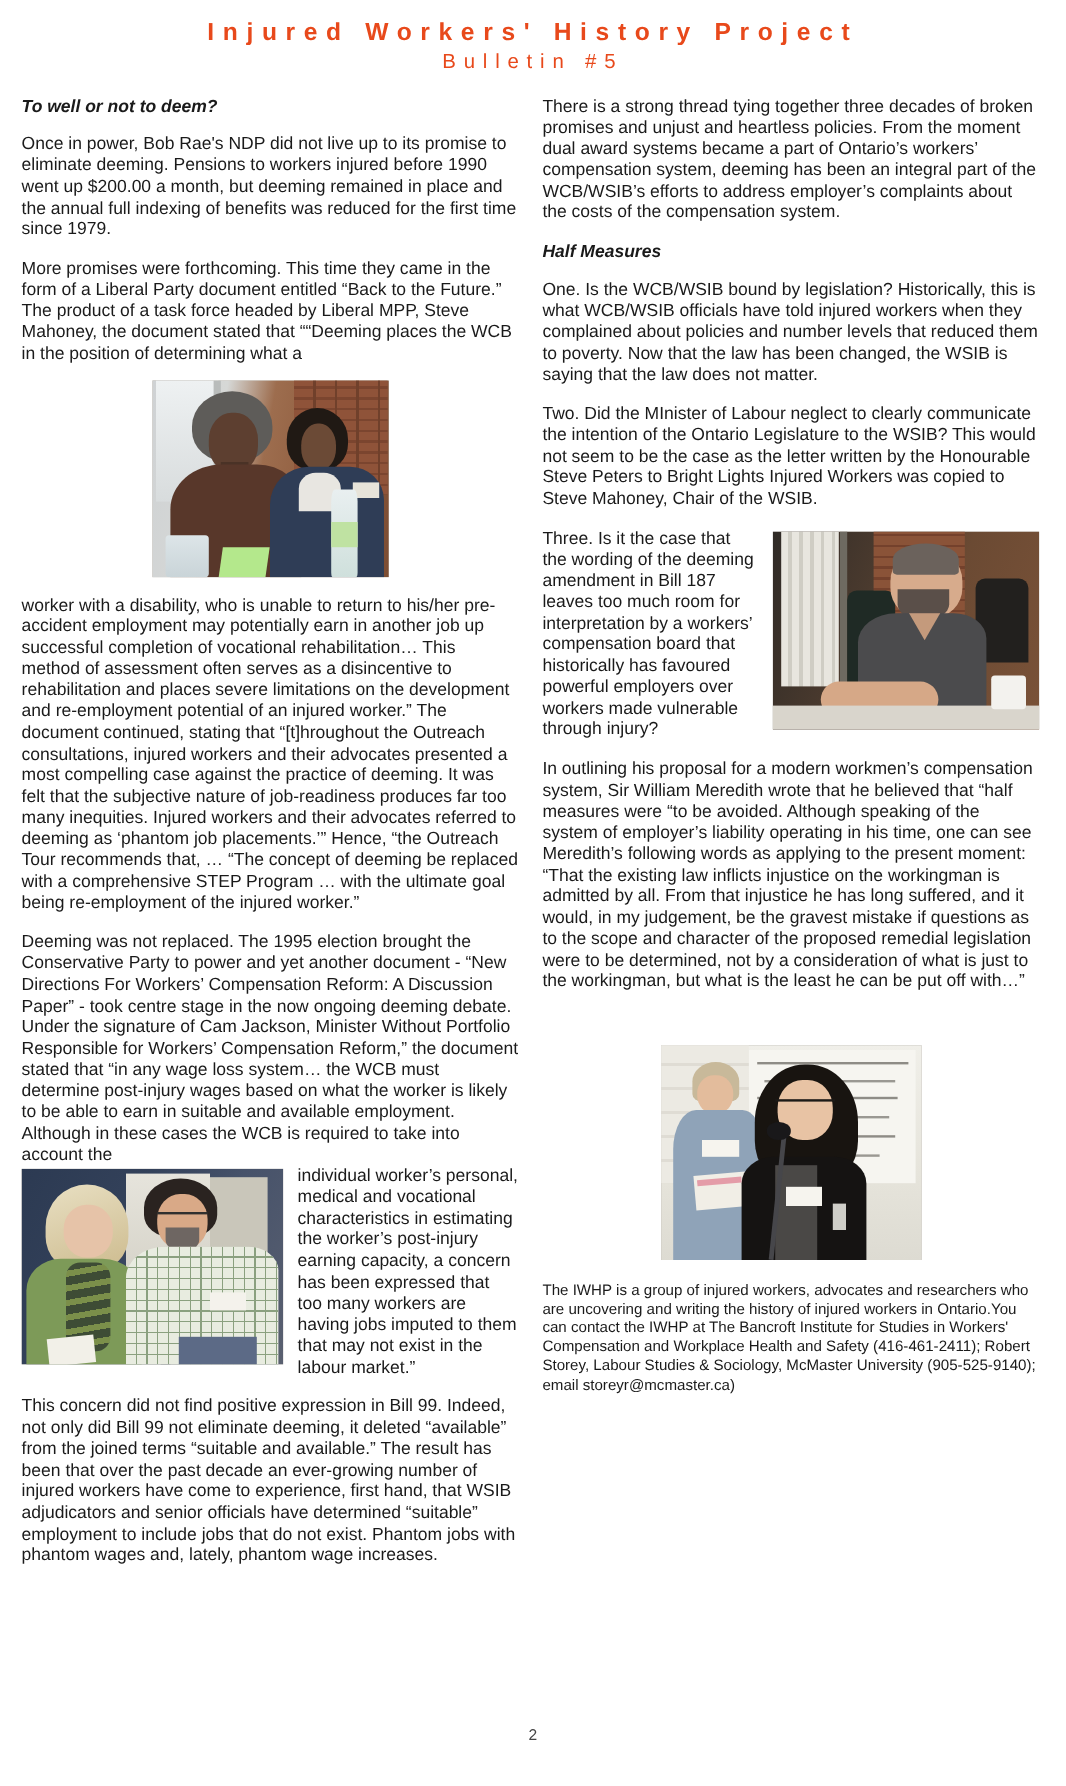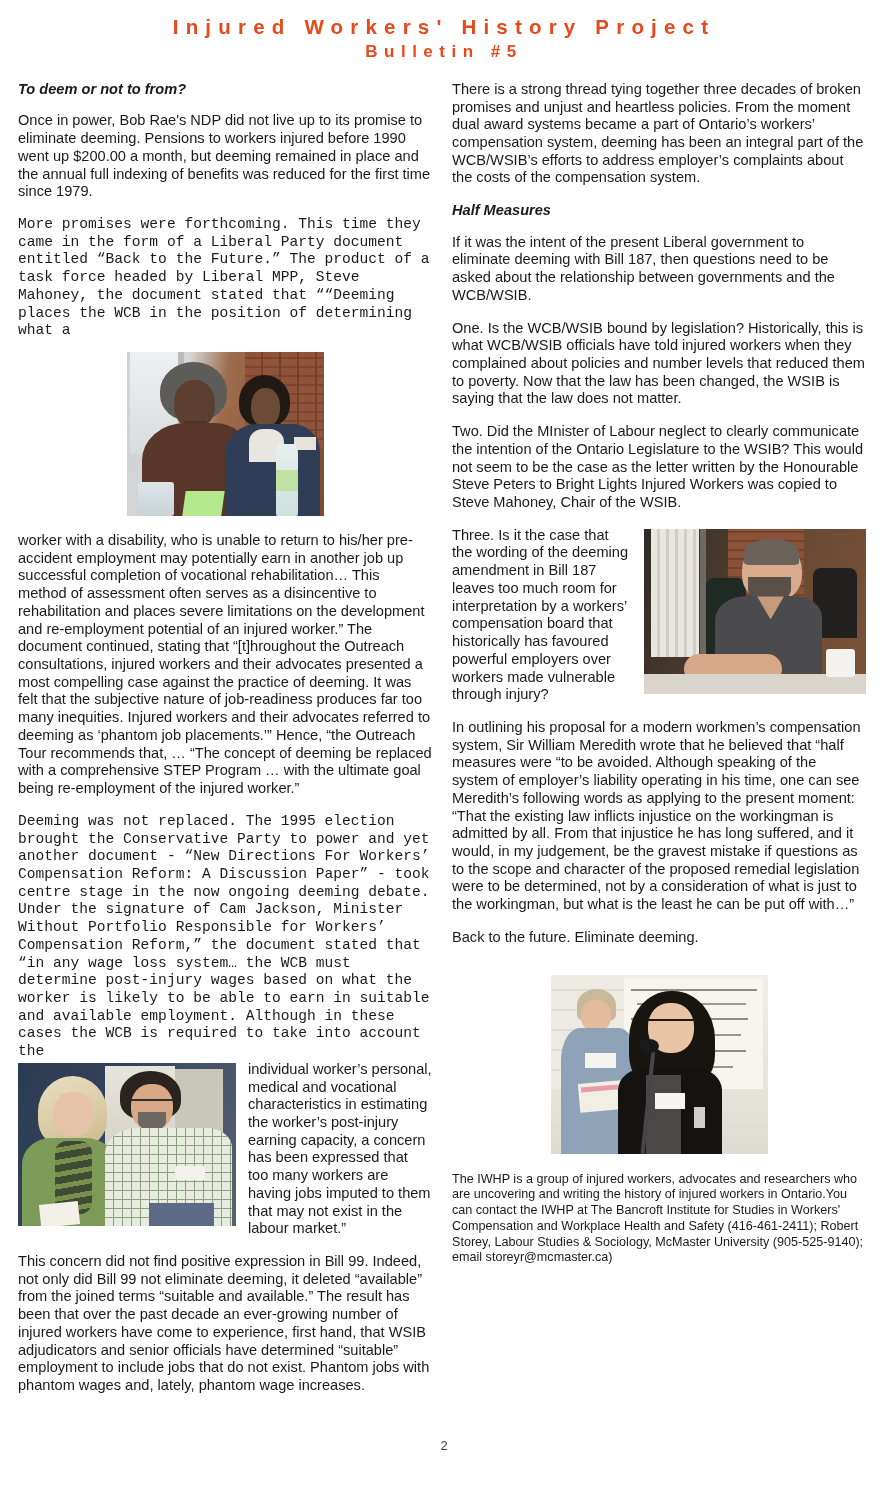--- a/index.html
+++ b/index.html
@@ -32,21 +32,21 @@
   .masthead-line1 {
     color: #E8491B;
     font-weight: bold;
     font-size: 20.5px;
     letter-spacing: 7.2px;
     line-height: 1.25;
     white-space: pre;
   }
   .masthead-line2 {
     color: #E8491B;
-    font-weight: bold;
+    font-weight: normal;
     font-size: 17px;
     letter-spacing: 6.5px;
     line-height: 1.25;
     margin-top: 1px;
     white-space: pre;
   }
 
   
   .columns {
     position: relative;
@@ -86,21 +86,20 @@
 
   p.body {
     font-size: 14.6px;
     line-height: 1.215;
     margin: 0 0 15px 0;
     text-align: left;
     word-spacing: 0px;
   }
   p.tight {
     margin-bottom: 0;
-    font-family: Liberation Mono, monospace;
   }
 
   
   .photo {
     background: #b9b5ad;
     overflow: hidden;
     position: relative;
     display: block;
   }
   .photo .layer { position: absolute; }
@@ -237,21 +236,21 @@
 
   <div class="masthead">
     <div class="masthead-line1">Injured Workers' History Project</div>
     <div class="masthead-line2">Bulletin #5</div>
   </div>
 
   <div class="columns">
 
     <div class="col col-left">
 
-      <h2 class="section-head">To deem or not to from?</h2>
+      <h2 class="section-head">To well or not to deem?</h2>
 
       <p class="body">Once in power, Bob Rae's NDP did not live up to its promise to eliminate deeming. Pensions to workers injured before 1990 went up $200.00 a month, but deeming remained in place and the annual full indexing of benefits was reduced for the first time since 1979.</p>
 
       <p class="body tight">More promises were forthcoming. This time they came in the form of a Liberal Party document entitled “Back to the Future.”  The product of a task force headed by Liberal MPP, Steve Mahoney, the document stated that ““Deeming places the WCB in the position of determining what a</p>
 
       <div class="photo photo-center">
         <span class="layer p1-bg"></span>
         <span class="layer p1-window"></span>
         <span class="layer p1-wframe"></span>
         <span class="layer p1-brick"></span>
@@ -302,21 +301,20 @@
       <p class="body">This concern did not find positive expression in Bill 99. Indeed, not only did Bill 99 not eliminate deeming, it deleted “available” from the joined terms “suitable and available.” The result has been that over the past decade an ever-growing number of injured workers have come to experience, first hand, that WSIB adjudicators and senior officials have determined “suitable” employment to include jobs that do not exist. Phantom jobs with phantom wages and, lately, phantom wage increases.</p>
 
     </div>
 
     <div class="col col-right">
 
       <p class="body">There is a strong thread tying together three decades of broken promises and unjust and heartless policies. From the moment dual award systems became a part of Ontario’s workers’ compensation system, deeming has been an integral part of the WCB/WSIB’s efforts to address employer’s complaints about the costs of the compensation system.</p>
 
       <h2 class="section-head">Half Measures</h2>
 
-      <p class="body">If it was the intent of the present Liberal government to eliminate deeming with Bill 187, then questions need to be asked about the relationship between governments and the WCB/WSIB.</p>
 
       <p class="body">One. Is the WCB/WSIB bound by legislation? Historically, this is what WCB/WSIB officials have told injured workers when they complained about policies and number levels that reduced them to poverty. Now that the law has been changed, the WSIB is saying that the law does not matter.</p>
 
       <p class="body">Two. Did the MInister of Labour neglect to clearly communicate the intention of the Ontario Legislature to the WSIB? This would not seem to be the case as the letter written by the Honourable Steve Peters to Bright Lights Injured Workers was copied to Steve Mahoney, Chair of the WSIB.</p>
 
       <div class="clearfix">
         <div class="photo photo-right-float">
           <span class="layer p3-bg"></span>
           <span class="layer p3-blind"></span>
           <span class="layer p3-bframe"></span>
@@ -329,21 +327,20 @@
           <span class="layer p3-body"></span>
           <span class="layer p3-vneck"></span>
           <span class="layer p3-arm"></span>
           <span class="layer p3-table"></span>
           <span class="layer p3-cup"></span>
         </div>
         <p class="body">Three. Is it the case that the wording of the deeming amendment in Bill 187 leaves too much room for interpretation by a workers’ compensation board that historically has favoured powerful employers over workers made vulnerable through injury?</p>
         <p class="body">In outlining his proposal for a modern workmen’s compensation system, Sir William Meredith wrote that he believed that “half measures were “to be avoided. Although speaking of the system of employer’s liability operating in his time, one can see Meredith’s following words as applying to the present moment: “That the existing law inflicts injustice on the workingman is admitted by all. From that injustice he has long suffered, and it would, in my judgement, be the gravest mistake if questions as to the scope and character of the proposed remedial legislation were to be determined, not by a consideration of what is just to the workingman, but what is the least he can be put off with…”</p>
       </div>
 
-      <p class="body">Back to the future. Eliminate deeming.</p>
 
       <div class="photo photo-bottom">
         <span class="layer p4-bg"></span>
         <span class="layer p4-board"></span>
         <span class="layer p4-scrawl1"></span>
         <span class="layer p4-scrawl2"></span>
         <span class="layer p4-scrawl3"></span>
         <span class="layer p4-scrawl4"></span>
         <span class="layer p4-scrawl5"></span>
         <span class="layer p4-scrawl6"></span>

